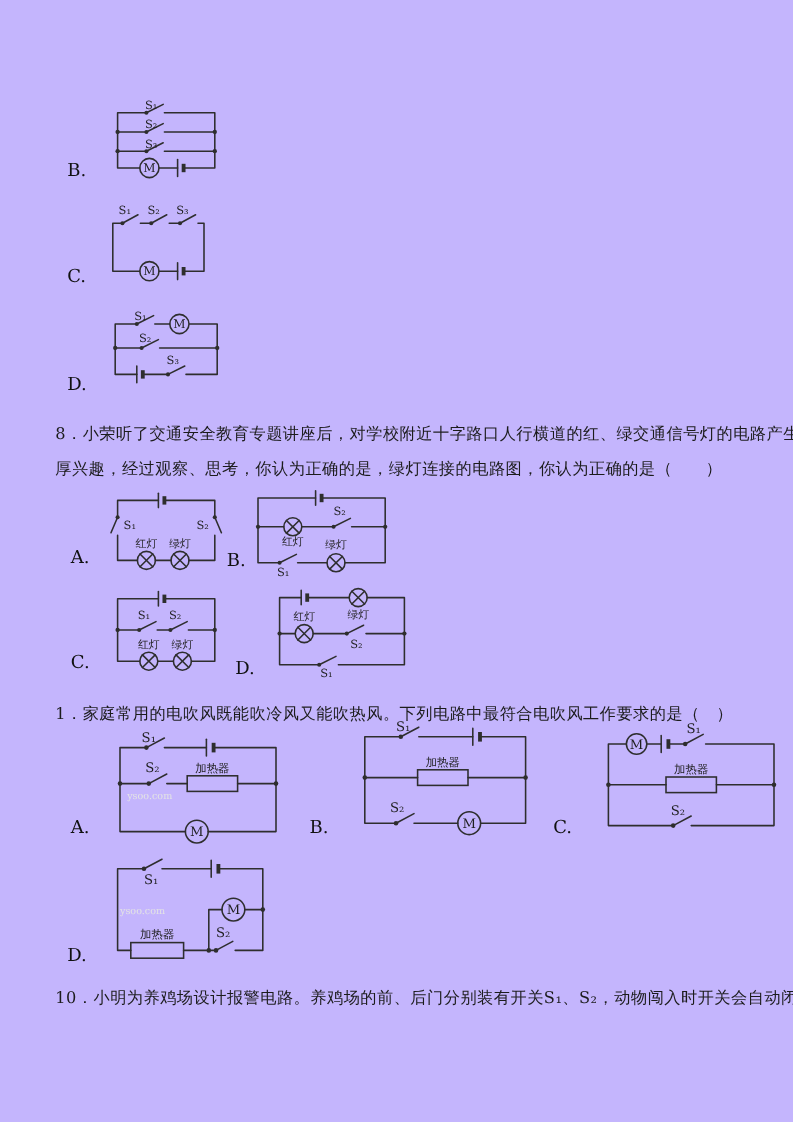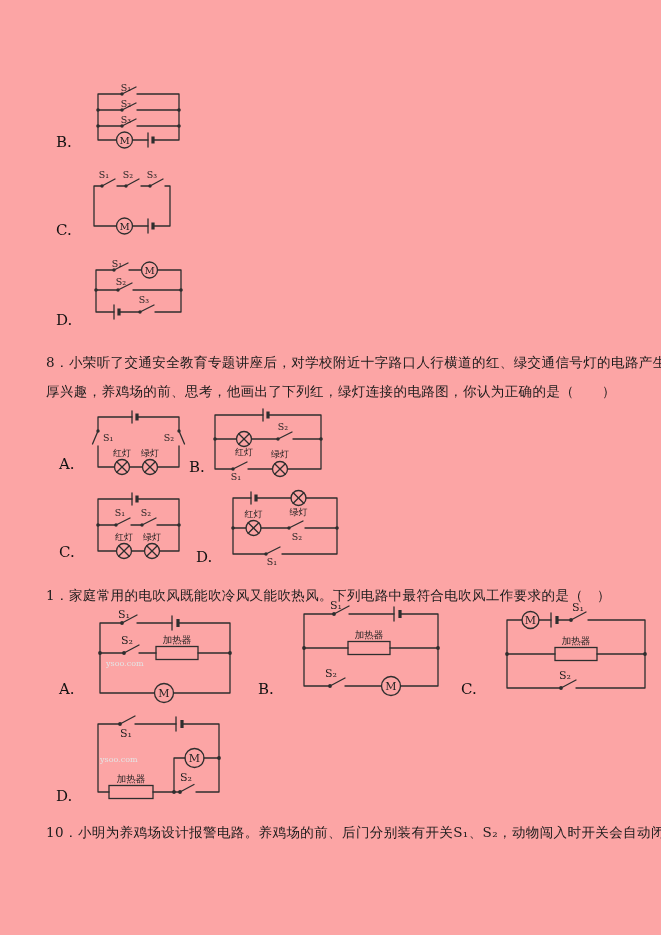--- a/index.html
+++ b/index.html
@@ -1,16 +1,16 @@
 <!DOCTYPE html>
 <html><head>
 <meta charset="utf-8">
 <style>
   html,body{margin:0;padding:0;background:#ffffff;}
-  #page{position:relative;width:661px;height:935px;background:#fca5a5;overflow:hidden;
+  #page{position:relative;width:661px;height:935px;background:#c4b5fd;overflow:hidden;
         font-family:"DejaVu Serif","Liberation Serif",serif;color:#1f1f1f;}
   .qtext{position:absolute;font-size:13.5px;line-height:29px;letter-spacing:0.4px;color:#1c1c1c;white-space:nowrap;}
   .opt{position:absolute;font-size:15px;color:#111;}
   .diagram{position:absolute;}
   .diagram svg{overflow:visible;display:block;width:100%;height:100%;}
   svg .w{stroke:#2e2e2e;stroke-width:1.3;fill:none;stroke-linecap:round;}
   svg .thick{stroke:#2e2e2e;stroke-width:3.2;fill:none;}
   svg .node{fill:#2e2e2e;stroke:none;}
   svg text{fill:#1f1f1f;font-family:"DejaVu Serif","DejaVu Sans",serif;text-anchor:middle;}
   svg .slabel{font-size:9.5px;}
@@ -118,21 +118,21 @@
       <g>
         <circle class="node" cx="56" cy="56" r="1.7"></circle>
           <line class="w" x1="56" y1="56" x2="70" y2="49"></line>
         <text class="slabel" x="60" y="47">S₃</text>
       </g>
     </svg>
   </div>
   <span class="opt" style="left:56px;top:311px">D.</span>
 
   <div class="qtext" style="left:46px;top:348px">8．小荣听了交通安全教育专题讲座后，对学校附近十字路口人行横道的红、绿交通信号灯的电路产生了浓</div>
-  <div class="qtext" style="left:46px;top:377px">厚兴趣，养鸡场的前、思考，他画出了下列红，绿灯连接的电路图，你认为正确的是（　　）</div>
+  <div class="qtext" style="left:46px;top:377px">厚兴趣，经过观察、思考，你认为正确的是，绿灯连接的电路图，你认为正确的是（　　）</div>
 
   <div class="diagram" style="left:84px;top:407px;width:105px;height:72px">
     <svg viewBox="0 0 105 72">
       <path class="w" d="M14,10 H48 M53,10 H95 M14,10 V24 M14,39 V60 M95,10 V24 M95,39 V60 M14,60 H30.5 M45.5,60 H58.5 M73.5,60 H95"></path>
       <g>
         <line class="w" x1="48" y1="4" x2="48" y2="16"></line>
           <line class="thick" x1="53" y1="6.5" x2="53" y2="13.5"></line>
       </g>
       <g>
         <circle class="node" cx="14" cy="24" r="1.7"></circle>

